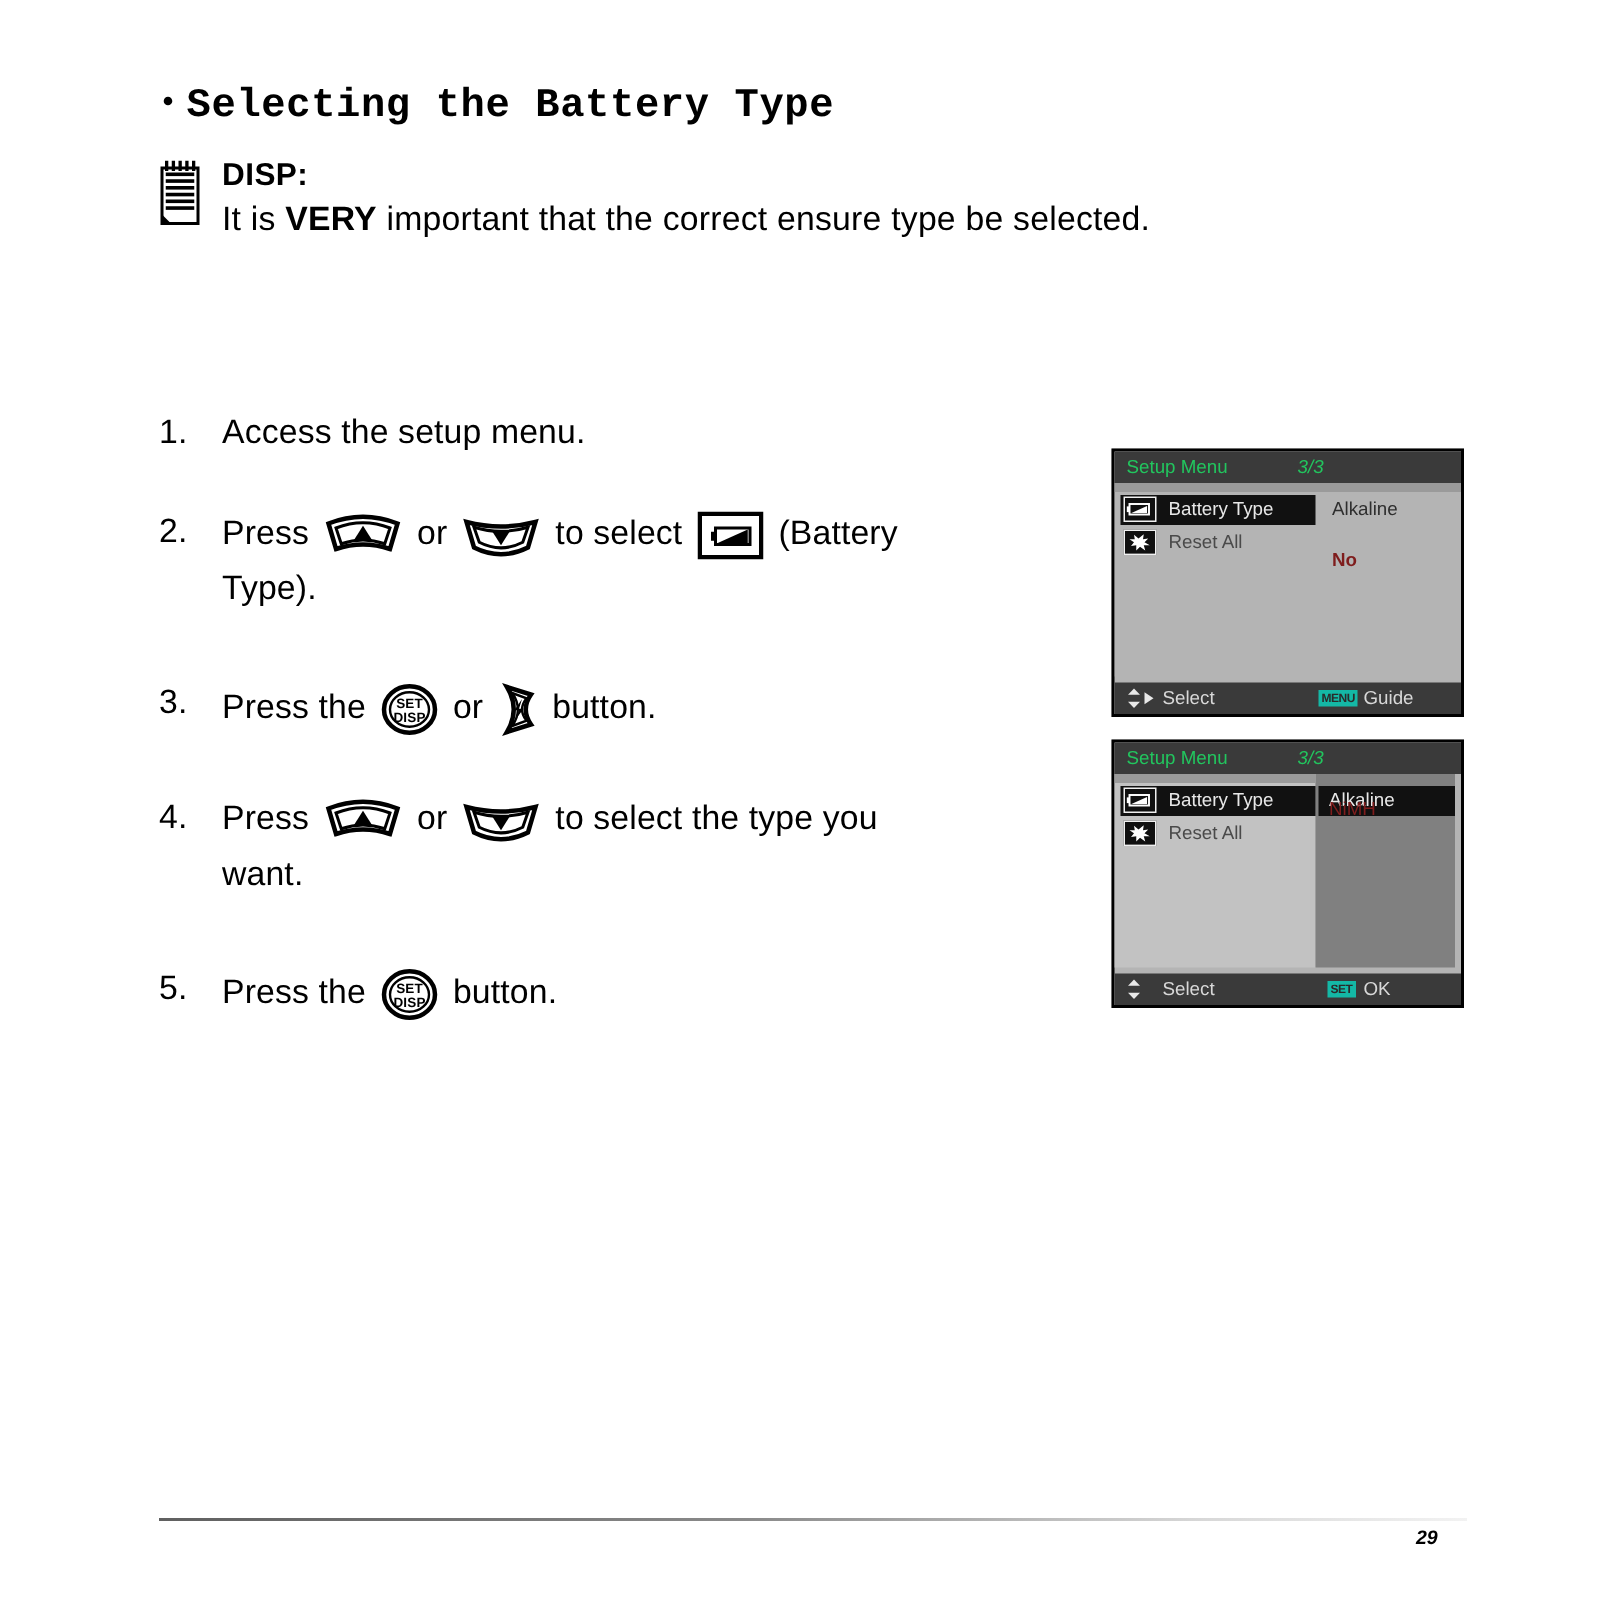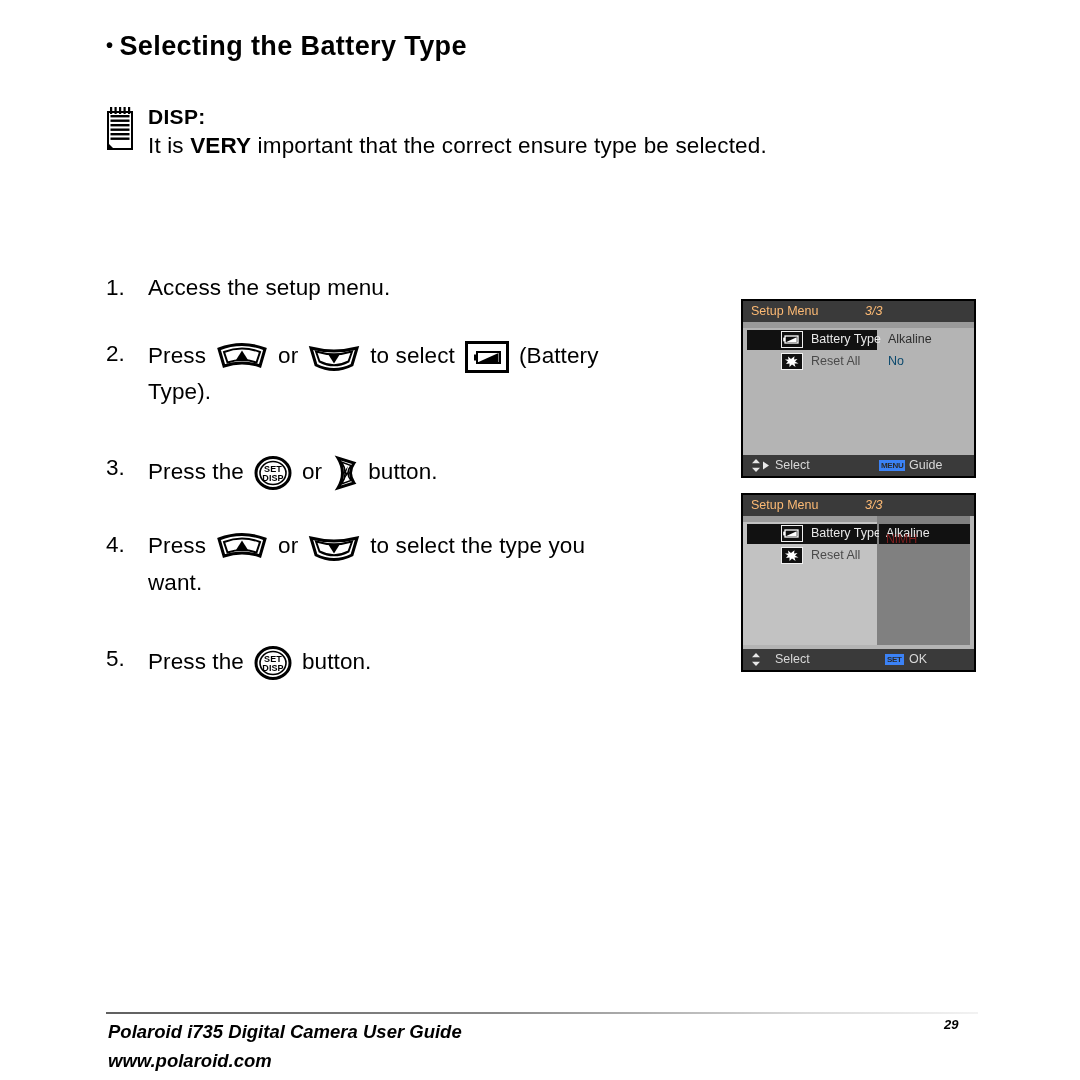--- a/index.html
+++ b/index.html
@@ -20,25 +20,26 @@
     position: absolute;
     left: 0; top: 0;
     width: 1080px;
     height: 1080px;
   }
 
   
   .heading {
     position: absolute;
     left: 106px;
-    top: 31px;
+    top: 56px;
     font-size: 27px;
     font-weight: bold;
     letter-spacing: 0.4px;
     white-space: nowrap;
+    font-family: Liberation Mono, monospace;
   }
   .heading .bullet {
     font-size: 20px;
     vertical-align: 3px;
     margin-right: 6px;
   }
 
   
   .note {
     position: absolute;
@@ -129,21 +130,21 @@
     font-family: "Liberation Sans", sans-serif;
     overflow: hidden;
   }
   .lcd1 { left: 741px; top: 299px; }
   .lcd2 { left: 741px; top: 493px; }
 
   .lcd-title {
     position: relative;
     height: 21px;
     background: #3a3a3a;
-    color: #fdba74;
+    color: #22c55e;
     font-size: 12.5px;
   }
   .lcd-title .t {
     position: absolute;
     left: 8px; top: 3px;
   }
   .lcd-title .p {
     position: absolute;
     left: 122px; top: 3px; font-style: italic;
   }
@@ -173,21 +174,20 @@
     height: 6px;
     background: #9a9a9a;
   }
   .topgap.split-gap {
     width: 134px;
   }
 
   .menu-row {
     position: absolute;
     height: 20px;
-    margin-left: 32px;
   }
   .menu-row .ico {
     position: absolute;
     left: 6px; top: 1px;
     width: 22px;
     height: 17px;
     background: #101010;
     border: 1px solid #f0f0f0;
     box-sizing: border-box;
   }
@@ -226,21 +226,21 @@
     position: absolute;
     left: 32px; top: 3px;
   }
   .lcd-foot .f-act {
     position: absolute;
     left: 166px; top: 3px;
   }
   .badge {
     position: absolute;
     top: 5px;
-    background: #3b82f6;
+    background: #14b8a6;
     color: #2a2a2a;
     font-size: 8px;
     font-weight: bold;
     padding: 0 2px;
     line-height: 11px;
     height: 11px;
     letter-spacing: -0.3px;
   }
 
   
@@ -390,21 +390,21 @@
       <div class="menu-row" style="left:0; top:30px; width:134px;">
         <span class="ico">
           <svg width="20" height="15" viewBox="0 0 20 15">
               <rect x="0" y="0" width="20" height="15" fill="#101010"></rect>
               <path d="M6 2.5 L9 5 L12.5 2.2 L12 5.5 L15.5 5 L13 7.5 L16.5 9.5 L12.5 9.5 L13.5 13 L10 10.5 L7.5 13 L7.5 9.5 L4 10 L6 7.5 L3 5.5 L6.5 5.5 Z" fill="#ffffff"></path>
             </svg>
         </span>
         <span class="lbl dim">Reset All</span>
       </div>
       <span class="val" style="left:145px; top:10px; color:#2e2e2e;">Alkaline</span>
-      <span class="val" style="left:145px; top:32px; color:#0c4a6e;">No</span>
+      <span class="val" style="left:145px; top:44px; color:#7f1d1d;font-weight:bold;">No</span>
     </div>
     <div class="lcd-foot">
       <svg class="arrcluster" viewBox="0 0 22 15">
         <path d="M5 1 L9 5.2 L1 5.2 Z" fill="#e8e8e8"></path>
         <path d="M1 9.8 L9 9.8 L5 14 Z" fill="#e8e8e8"></path>
         <path d="M12 3.5 L18 7.5 L12 11.5 Z" fill="#e8e8e8"></path>
       </svg>
       <span class="f-sel">Select</span>
       <span class="badge" style="left:136px;">MENU</span>
       <span class="f-act">Guide</span>
@@ -449,19 +449,15 @@
         <path d="M5 1 L9 5.2 L1 5.2 Z" fill="#e8e8e8"></path>
         <path d="M1 9.8 L9 9.8 L5 14 Z" fill="#e8e8e8"></path>
       </svg>
       <span class="f-sel">Select</span>
       <span class="badge" style="left:142px;">SET</span>
       <span class="f-act" style="left:166px;">OK</span>
     </div>
   </div>
 
   <div class="footer-rule"></div>
-  <div class="footer-left">
-    <div>Polaroid i735 Digital Camera User Guide</div>
-    <div>www.polaroid.com</div>
-  </div>
   <div class="footer-page">29</div>
 
 </div>
 
 </body></html>

